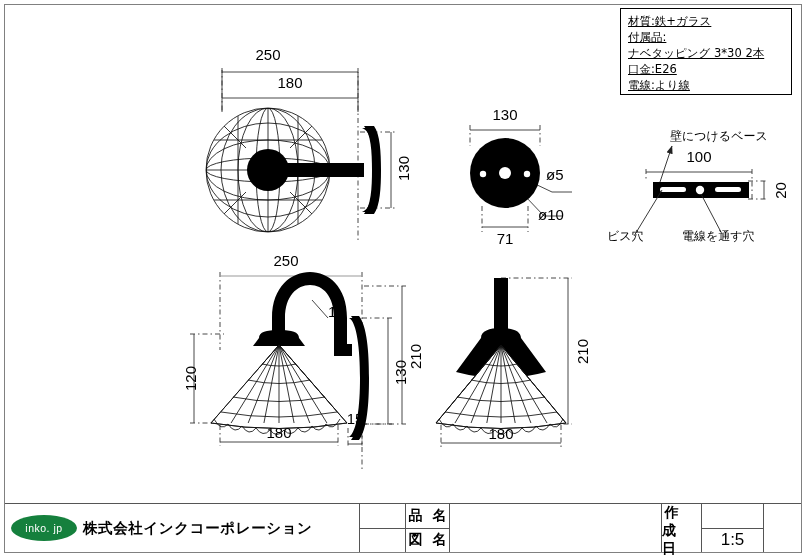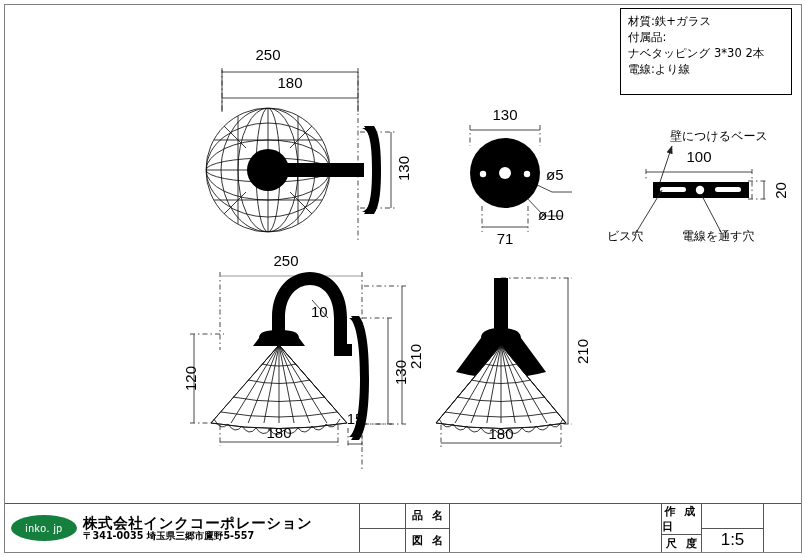--- a/index.html
+++ b/index.html
@@ -59,20 +59,21 @@
   #specbox {
     position: absolute;
     left: 620px;
     top: 8px;
     width: 172px;
     height: 87px;
     box-sizing: border-box;
     border: 1px solid #000;
     background: #fff;
     padding: 4px 6px 0 7px;
+    text-decoration: underline;
   }
   #specbox .line {
     font-family: "DejaVu Sans", "Liberation Sans", sans-serif;
     font-size: 11.5px;
     line-height: 16px;
     color: #000;
     white-space: nowrap;
   }
   
   #titleblock {
@@ -146,21 +147,21 @@
   .tb-cell {
     flex: 1;
     display: flex;
     align-items: center;
     justify-content: center;
     box-sizing: border-box;
   }
   .tb-cell.topc { border-bottom: 1.3px solid #555; }
   .lbl {
     font-family: "DejaVu Sans", "Liberation Sans", sans-serif;
-    font-size: 11px;
+    font-size: 14px;
     font-weight: bold;
     letter-spacing: 2.5px;
     text-indent: 2.5px;
   }
   #tb-labels { width: 44px; border-right: 1.3px solid #555; }
   #tb-values { width: 212px; border-right: 1.3px solid #555; }
   #tb-values .val {
     font-size: 19px;
     font-family: "Liberation Sans", "DejaVu Sans", sans-serif;
     letter-spacing: 0.5px;
@@ -426,20 +427,21 @@
           <path d="M550,424 Q557,432 563,419"></path>
         </g>
       </g>
     </g>
   </svg>
 
   <div id="specbox">
     <div class="line">材質:鉄+ガラス</div>
     <div class="line">付属品:</div>
     <div class="line">ナベタッピング 3*30 2本</div>
+    <div class="line">口金:E26</div>
     <div class="line">電線:より線</div>
   </div>
 
   <div class="dimtext" style="left:268px; top:46px; transform:translateX(-50%);">250</div>
   <div class="dimtext" style="left:290px; top:74px; transform:translateX(-50%);">180</div>
   <div class="dimtext rot" style="left:391px; top:160px;">130</div>
 
   <div class="dimtext" style="left:505px; top:106px; transform:translateX(-50%);">130</div>
   <div class="dimtext" style="left:505px; top:230px; transform:translateX(-50%);">71</div>
   <div class="dimtext" style="left:546px; top:166px;">ø5</div>
@@ -450,34 +452,33 @@
   <div class="dimtext rot" style="left:772px; top:182px;">20</div>
   <div class="jp" style="left:607px; top:228px;">ビス穴</div>
   <div class="jp" style="left:682px; top:228px;">電線を通す穴</div>
 
   <div class="dimtext" style="left:286px; top:252px; transform:translateX(-50%);">250</div>
   <div class="dimtext" style="left:279px; top:424px; transform:translateX(-50%);">180</div>
   <div class="dimtext" style="left:355px; top:410px; transform:translateX(-50%);">15</div>
   <div class="dimtext rot" style="left:178px; top:370px;">120</div>
   <div class="dimtext rot" style="left:388px; top:364px;">130</div>
   <div class="dimtext rot" style="left:403px; top:348px;">210</div>
-  <div class="dimtext" style="left:311px; top:303px;text-align:right;">10</div>
+  <div class="dimtext" style="left:328px; top:303px;text-align:right;">10</div>
 
   <div class="dimtext" style="left:501px; top:425px; transform:translateX(-50%);">180</div>
   <div class="dimtext rot" style="left:570px; top:343px;">210</div>
 
   <div id="titleblock">
 
     <div id="tb-company">
       <div id="logo">
         <span>inko. jp</span>
       </div>
       <div id="companytext">
         <div class="cname">株式会社インクコーポレーション</div>
-        <div class="caddr">〒341-0035 埼玉県三郷市鷹野5-557</div>
       </div>
     </div>
 
     <div id="tb-blank">
       <div class="half top"></div>
       <div class="half"></div>
     </div>
 
     <div class="tb-col" id="tb-labels">
       <div class="tb-cell topc">

